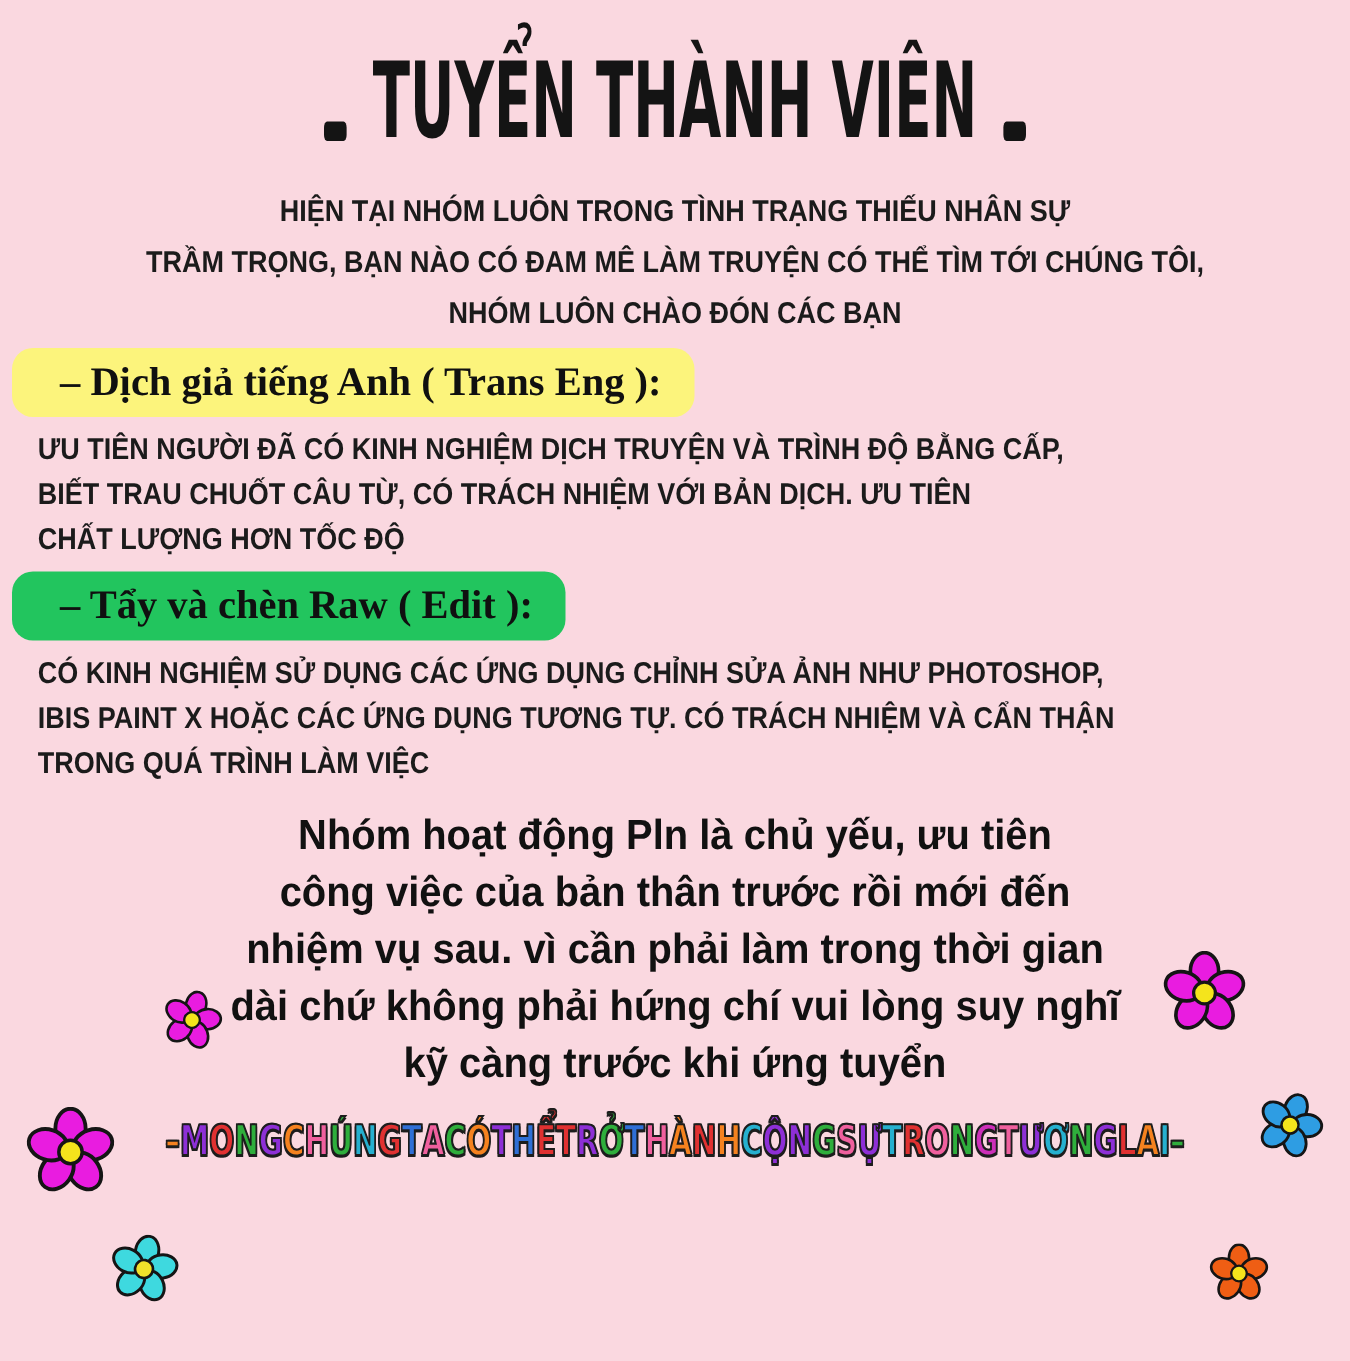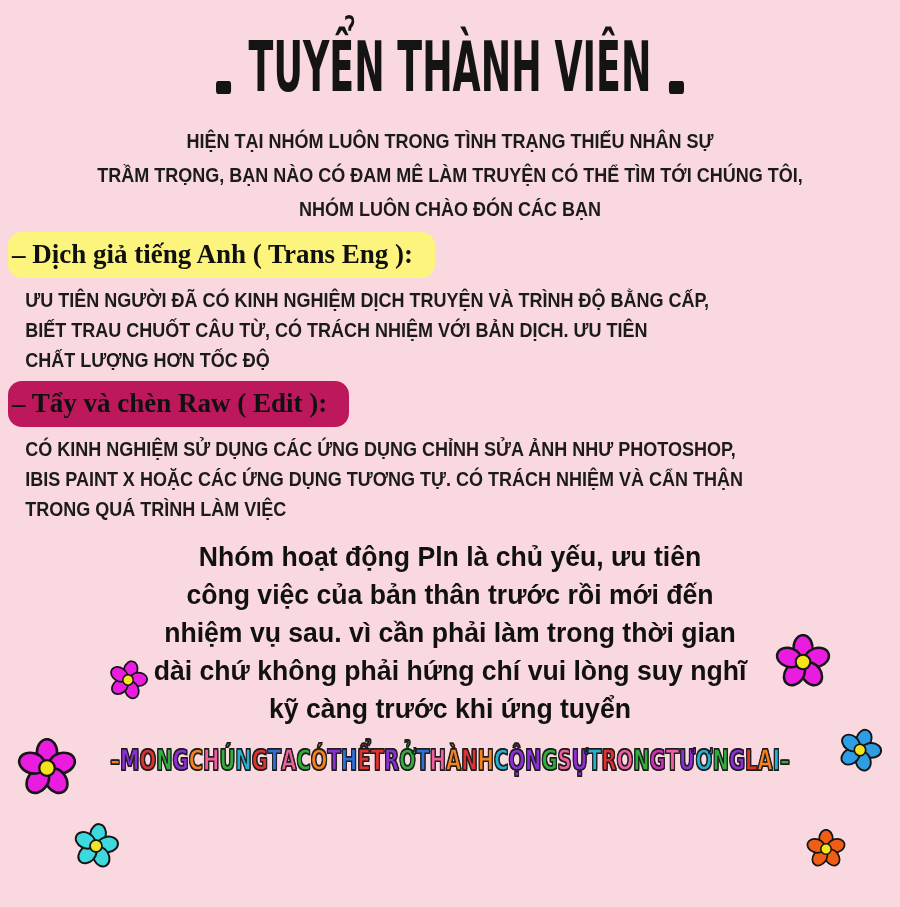--- a/index.html
+++ b/index.html
@@ -22,21 +22,21 @@
   .t-dash.right{margin-left:34px;}
 
   
   .intro{margin-top:16px;text-align:center;transform:scaleX(0.9);transform-origin:50% 50%;}
   .intro .line{white-space:nowrap;font-weight:bold;font-size:20px;line-height:34px;color:#1b1b1b;}
 
   
   .sect{margin-top:6px;}
   .hl{
     display:inline-block;margin-left:8px;border-radius:14px;
-    padding:7px 22px 9px 4px;
+    padding:7px 22px 9px 32px;
     font-family:"Liberation Serif",serif;font-weight:bold;
     font-size:27px;line-height:30px;color:#101010;white-space:nowrap;
   }
   .body-block{
     margin-top:7px;padding-left:28px;transform:scaleX(0.9);transform-origin:0 50%;
   }
   .body-block .line{white-space:nowrap;font-weight:bold;font-size:20px;line-height:30px;color:#1b1b1b;}
   .body-block.two .line{line-height:28px;}
 
   
@@ -81,21 +81,21 @@
     <div class="hl" style="background: rgb(252, 244, 124);">– Dịch giả tiếng Anh ( Trans Eng ):</div>
     <div class="body-block">
       <div class="line">ƯU TIÊN NGƯỜI ĐÃ CÓ KINH NGHIỆM DỊCH TRUYỆN VÀ TRÌNH ĐỘ BẰNG CẤP,</div>
       <div class="line">BIẾT TRAU CHUỐT CÂU TỪ, CÓ TRÁCH NHIỆM VỚI BẢN DỊCH. ƯU TIÊN</div>
       <div class="line">CHẤT LƯỢNG HƠN TỐC ĐỘ</div>
     </div>
   </div>
 
 
   <div class="sect">
-    <div class="hl" style="background: #be185d;">– Tẩy và chèn Raw ( Edit ):</div>
+    <div class="hl" style="background: #22c55e;">– Tẩy và chèn Raw ( Edit ):</div>
     <div class="body-block">
       <div class="line">CÓ KINH NGHIỆM SỬ DỤNG CÁC ỨNG DỤNG CHỈNH SỬA ẢNH NHƯ PHOTOSHOP,</div>
       <div class="line">IBIS PAINT X HOẶC CÁC ỨNG DỤNG TƯƠNG TỰ. CÓ TRÁCH NHIỆM VÀ CẨN THẬN</div>
       <div class="line">TRONG QUÁ TRÌNH LÀM VIỆC</div>
     </div>
   </div>
 
   <div class="note">
     <div class="line">Nhóm hoạt động Pln là chủ yếu, ưu tiên</div>
     <div class="line">công việc của bản thân trước rồi mới đến</div>

